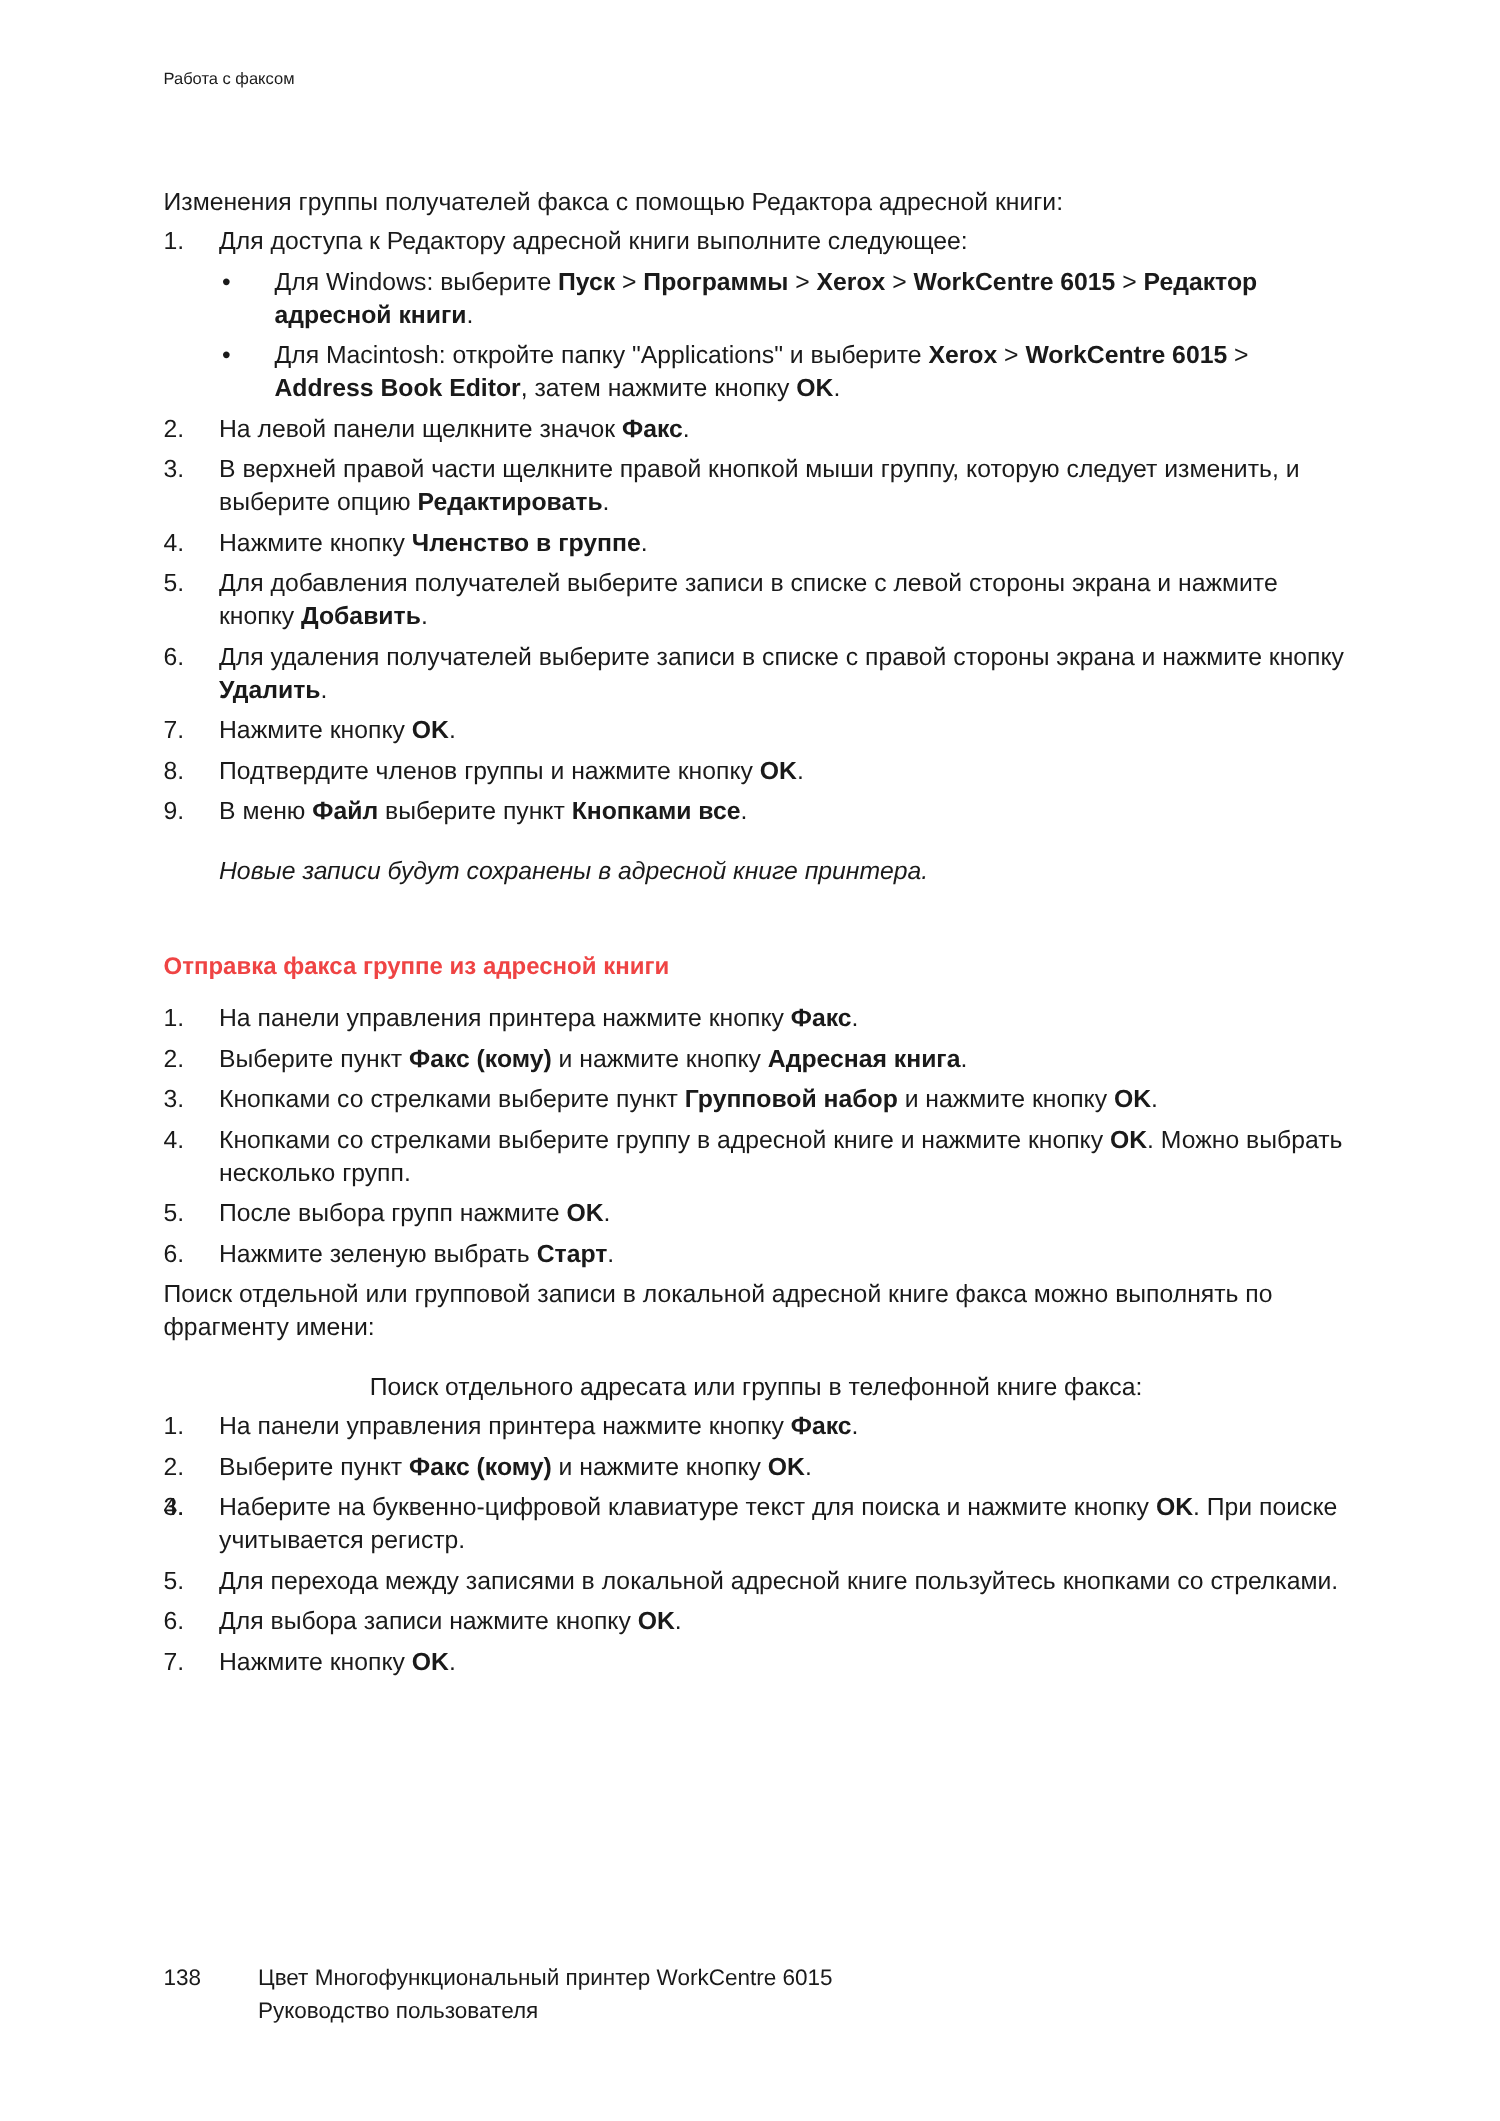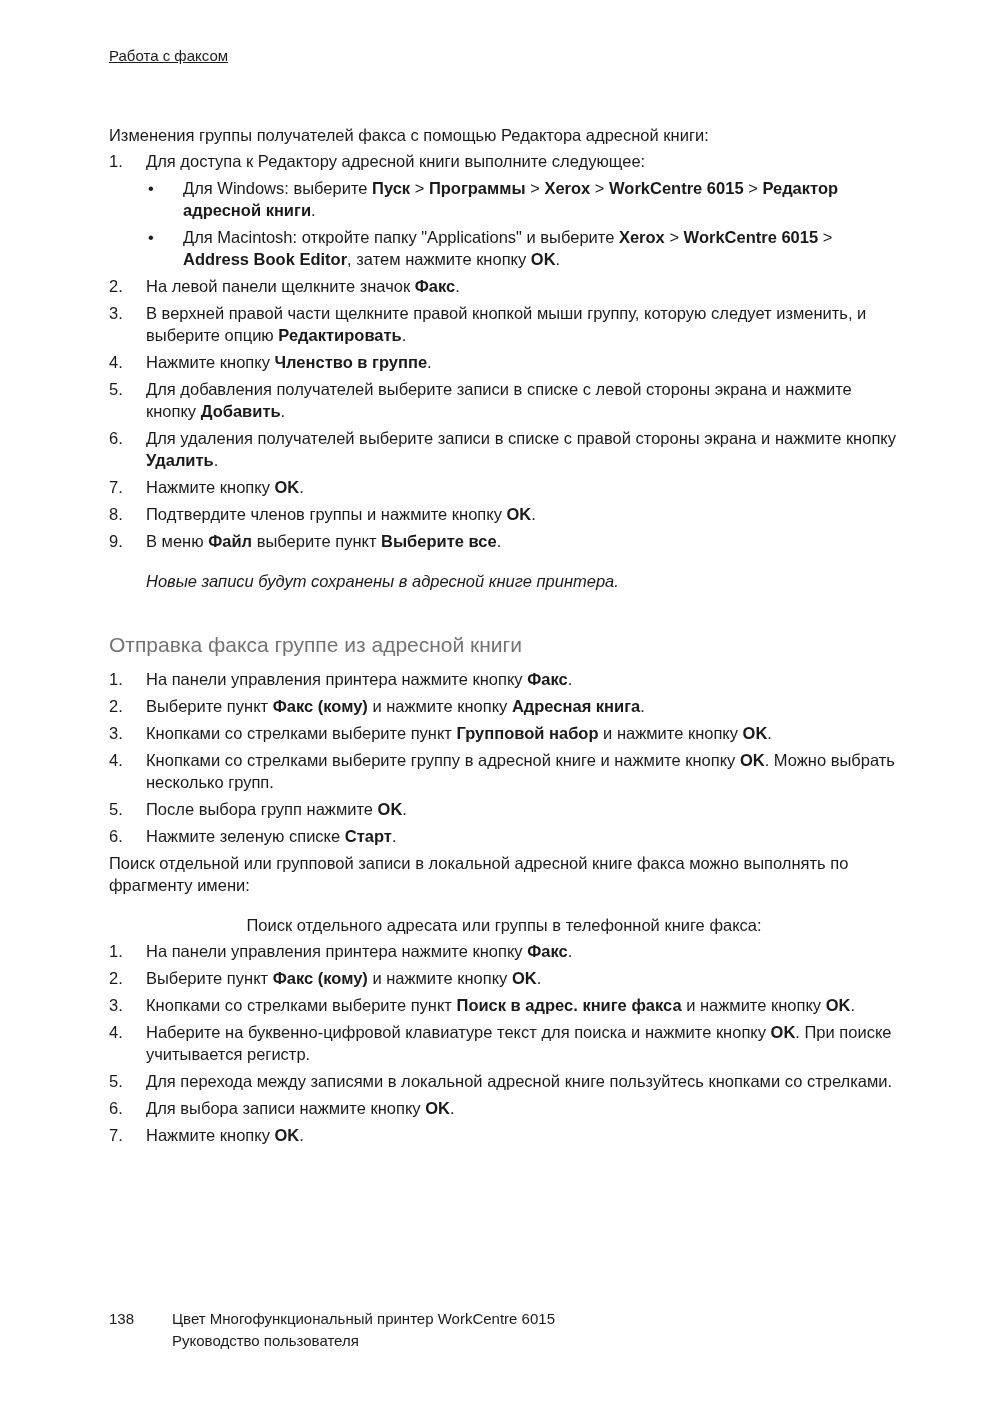--- a/index.html
+++ b/index.html
@@ -3,38 +3,38 @@
 <meta charset="utf-8">
 <style>
   html, body { margin: 0; padding: 0; background: #ffffff; }
   body {
     width: 1000px; height: 1414px; position: relative; overflow: hidden;
     font-family: "Liberation Sans", "DejaVu Sans", sans-serif;
     color: #1a1a1a;
   }
   .running-head {
     position: absolute; left: 109px; top: 47px;
-    font-size: 15px; color: #1a1a1a; text-decoration: underline;
+    font-size: 11px; color: #1a1a1a;
   }
   .content {
     position: absolute; left: 109px; top: 124px; width: 790px;
     font-size: 16.5px; line-height: 22px;
   }
   .para { margin: 0; }
   .para.gap-top { margin-top: 18px; text-align: center; }
   ol.steps { list-style: none; margin: 4px 0 0 0; padding: 0; }
   ol.steps > li { position: relative; padding-left: 37px; margin-bottom: 5px; }
   ol.steps > li .num { position: absolute; left: 0; top: 0; }
   ul.bullets { list-style: none; margin: 5px 0 0 0; padding: 0; }
   ul.bullets > li { position: relative; padding-left: 37px; margin-bottom: 5px; }
   ul.bullets > li .dot { position: absolute; left: 2px; top: 0; }
   b { font-weight: bold; }
   .note { margin-top: 18px; font-style: italic; }
   h2.section {
-    color: #737373; font-weight: normal; font-size: 21px;
+    color: #ef4444; font-weight: bold; font-size: 16px;
     margin: 40px 0 10px 0; line-height: 26px;
   }
   .footer {
     position: absolute; left: 109px; top: 1308px; font-size: 15px; line-height: 22px;
   }
   .footer .page-num { position: absolute; left: 0; top: 0; }
   .footer .lines { margin-left: 63px; }
 </style>
 </head>
 <body>
@@ -48,39 +48,39 @@
           <li><span class="dot">•</span><span>Для Windows: выберите </span><b>Пуск</b><span> &gt; </span><b>Программы</b><span> &gt; </span><b>Xerox</b><span> &gt; </span><b>WorkCentre 6015</b><span> &gt; </span><b>Редактор адресной книги</b><span>.</span></li>
           <li><span class="dot">•</span><span>Для Macintosh: откройте папку "Applications" и выберите </span><b>Xerox</b><span> &gt; </span><b>WorkCentre 6015</b><span> &gt; </span><b>Address Book Editor</b><span>, затем нажмите кнопку </span><b>OK</b><span>.</span></li>
         </ul></li>
       <li><span class="num">2.</span><span><span>На левой панели щелкните значок </span><b>Факс</b><span>.</span></span></li>
       <li><span class="num">3.</span><span><span>В верхней правой части щелкните правой кнопкой мыши группу, которую следует изменить, и выберите опцию </span><b>Редактировать</b><span>.</span></span></li>
       <li><span class="num">4.</span><span><span>Нажмите кнопку </span><b>Членство в группе</b><span>.</span></span></li>
       <li><span class="num">5.</span><span><span>Для добавления получателей выберите записи в списке с левой стороны экрана и нажмите кнопку </span><b>Добавить</b><span>.</span></span></li>
       <li><span class="num">6.</span><span><span>Для удаления получателей выберите записи в списке с правой стороны экрана и нажмите кнопку </span><b>Удалить</b><span>.</span></span></li>
       <li><span class="num">7.</span><span><span>Нажмите кнопку </span><b>OK</b><span>.</span></span></li>
       <li><span class="num">8.</span><span><span>Подтвердите членов группы и нажмите кнопку </span><b>OK</b><span>.</span></span></li>
-      <li><span class="num">9.</span><span><span>В меню </span><b>Файл</b><span> выберите пункт </span><b>Выберите все</b><span>.</span></span><div class="note">Новые записи будут сохранены в адресной книге принтера.</div></li>
+      <li><span class="num">9.</span><span><span>В меню </span><b>Файл</b><span> выберите пункт </span><b>Кнопками все</b><span>.</span></span><div class="note">Новые записи будут сохранены в адресной книге принтера.</div></li>
     </ol>
 
   <h2 class="section">Отправка факса группе из адресной книги</h2>
   <ol class="steps">
       <li><span class="num">1.</span><span><span>На панели управления принтера нажмите кнопку </span><b>Факс</b><span>.</span></span></li>
       <li><span class="num">2.</span><span><span>Выберите пункт </span><b>Факс (кому)</b><span> и нажмите кнопку </span><b>Адресная книга</b><span>.</span></span></li>
       <li><span class="num">3.</span><span><span>Кнопками со стрелками выберите пункт </span><b>Групповой набор</b><span> и нажмите кнопку </span><b>OK</b><span>.</span></span></li>
       <li><span class="num">4.</span><span><span>Кнопками со стрелками выберите группу в адресной книге и нажмите кнопку </span><b>OK</b><span>. Можно выбрать несколько групп.</span></span></li>
       <li><span class="num">5.</span><span><span>После выбора групп нажмите </span><b>OK</b><span>.</span></span></li>
-      <li><span class="num">6.</span><span><span>Нажмите зеленую списке </span><b>Старт</b><span>.</span></span></li>
+      <li><span class="num">6.</span><span><span>Нажмите зеленую выбрать </span><b>Старт</b><span>.</span></span></li>
     </ol>
 
   <p class="para">Поиск отдельной или групповой записи в локальной адресной книге факса можно выполнять по фрагменту имени:</p>
   <p class="para gap-top">Поиск отдельного адресата или группы в телефонной книге факса:</p>
   <ol class="steps">
       <li><span class="num">1.</span><span><span>На панели управления принтера нажмите кнопку </span><b>Факс</b><span>.</span></span></li>
       <li><span class="num">2.</span><span><span>Выберите пункт </span><b>Факс (кому)</b><span> и нажмите кнопку </span><b>OK</b><span>.</span></span></li>
-      <li><span class="num">3.</span><span><span>Кнопками со стрелками выберите пункт </span><b>Поиск в адрес. книге факса</b><span> и нажмите кнопку </span><b>OK</b><span>.</span></span></li>
+      <li><span class="num">3.</span></li>
       <li><span class="num">4.</span><span><span>Наберите на буквенно-цифровой клавиатуре текст для поиска и нажмите кнопку </span><b>OK</b><span>. При поиске учитывается регистр.</span></span></li>
       <li><span class="num">5.</span><span><span>Для перехода между записями в локальной адресной книге пользуйтесь кнопками со стрелками.</span></span></li>
       <li><span class="num">6.</span><span><span>Для выбора записи нажмите кнопку </span><b>OK</b><span>.</span></span></li>
       <li><span class="num">7.</span><span><span>Нажмите кнопку </span><b>OK</b><span>.</span></span></li>
     </ol>
 </div>
 
 <div class="footer">
   <span class="page-num">138</span>
   <div class="lines">

